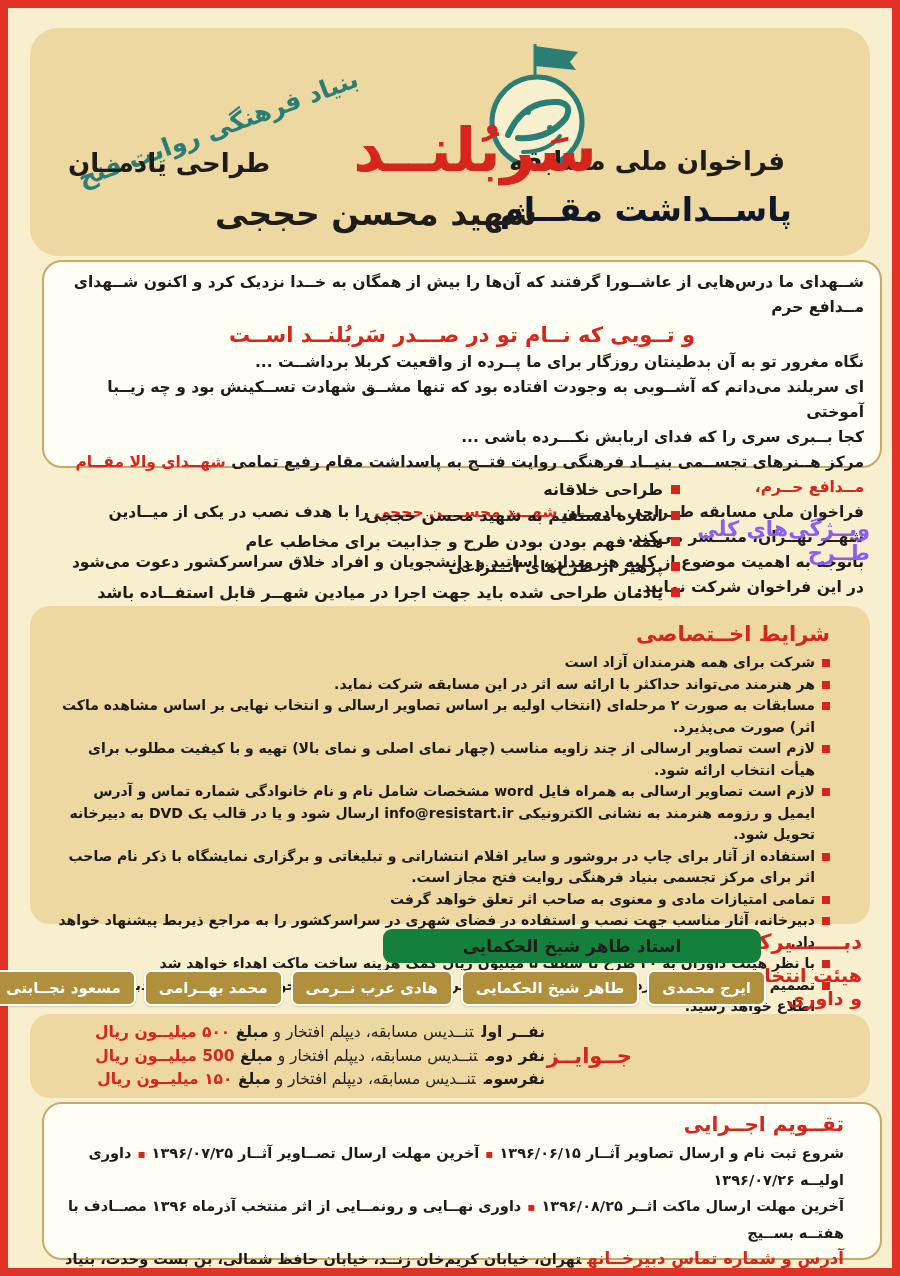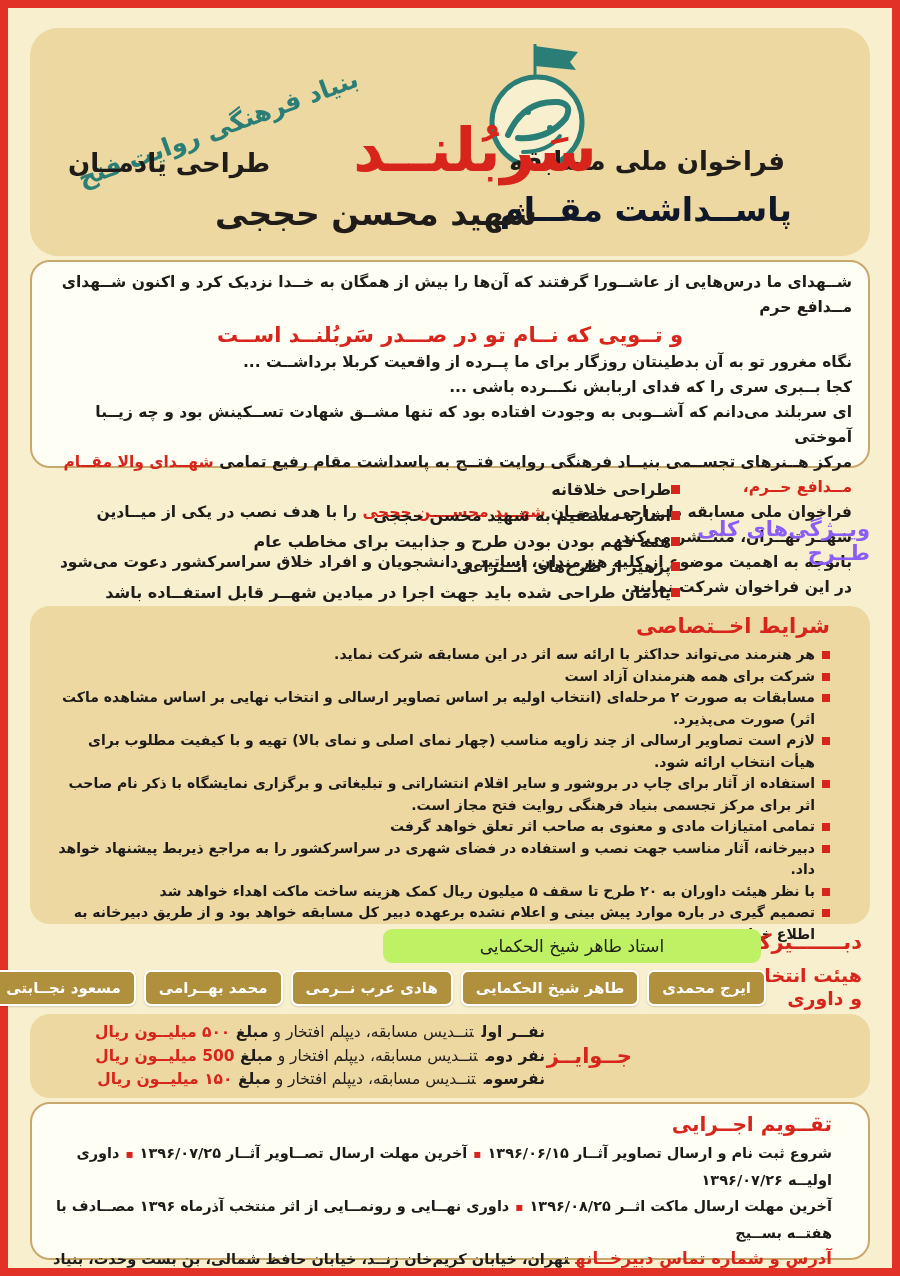--- a/index.html
+++ b/index.html
@@ -22,40 +22,40 @@
     color:#2a7e76;font-weight:bold;font-size:25px;
     transform:rotate(-20deg);letter-spacing:1px;
   }
   .emblem{left:448px;top:12px;width:118px;height:132px;}
   .t-right1{right:85px;top:118px;font-size:26px;font-weight:bold;color:#1f1c1a;}
   .t-right2{right:78px;top:162px;font-size:33px;font-weight:bold;color:#0f172a;}
   .t-main{left:278px;top:88px;width:334px;text-align:center;color:#d8251c;font-size:60px;font-weight:bold;line-height:1.15;}
   .t-left1{left:38px;top:120px;font-size:26px;font-weight:bold;color:#1f1c1a;}
   .t-left2{left:185px;top:166px;font-size:33px;font-weight:bold;color:#1f1c1a;}
   
-  .whitebox{background:#fffef4;border:2px solid #c9a86e;border-radius:20px;}
+  .whitebox{background:#fffef4;border:2px solid #c9a86e;border-radius:20px;margin-left:12px;}
   .tanbox{background:#ecd8a0;border-radius:20px;}
   .intro{left:22px;top:252px;width:840px;height:208px;padding:8px 16px;box-sizing:border-box;direction:rtl;text-align:right;color:#1f1c1a;}
   .intro div{line-height:25px;font-size:15.5px;font-weight:bold;}
   .intro .lead-red{color:#d8251c;font-size:21px;line-height:30px;text-align:center;}
   .red-inline{color:#d8251c;}
   
   .features{left:22px;top:470px;width:840px;height:126px;display:flex;direction:rtl;}
   .features-label{width:190px;display:flex;align-items:center;justify-content:center;color:#8b5cf6;font-size:21px;font-weight:bold;}
   .features-list{flex:1;display:flex;flex-direction:column;justify-content:space-between;padding:2px 0;}
-  .feat-item{display:flex;direction:rtl;align-items:center;font-size:16px;font-weight:bold;color:#1f1c1a;}
+  .feat-item{display:flex;direction:rtl;align-items:center;gap:8px;font-size:16px;font-weight:bold;color:#1f1c1a;}
   .sq{width:9px;height:9px;background:#d8251c;flex:0 0 auto;}
   
-  .conditions{left:22px;top:598px;width:840px;height:318px;padding:8px 40px 8px 26px;box-sizing:border-box;direction:rtl;}
+  .conditions{left:22px;top:598px;width:840px;height:318px;padding:16px 40px 8px 26px;box-sizing:border-box;direction:rtl;}
   .cond-title{color:#d8251c;font-size:21px;font-weight:bold;text-align:right;margin-bottom:6px;}
   .cond-item{display:flex;direction:rtl;gap:7px;font-size:14px;font-weight:bold;color:#1d1b19;line-height:21.5px;text-align:right;}
   .cond-item .sq{width:8px;height:8px;margin-top:7px;}
   
   .sec-label{right:30px;top:922px;color:#d8251c;font-size:21px;font-weight:bold;direction:rtl;}
-  .sec-pill{left:375px;top:921px;width:378px;height:34px;background:#bef264;border-radius:9px;display:flex;align-items:center;justify-content:center;font-size:17px;font-weight:normal;color:#1f1c1a;}
+  .sec-pill{left:375px;top:921px;width:378px;height:34px;background:#15803d;border-radius:9px;display:flex;align-items:center;justify-content:center;font-size:17px;font-weight:bold;color:#1f1c1a;}
   .jury-label{right:30px;top:956px;color:#d8251c;font-size:19px;font-weight:bold;text-align:right;line-height:23px;direction:rtl;}
   .jury-row{left:30px;top:962px;width:728px;display:flex;direction:rtl;gap:8px;justify-content:flex-start;}
   .badge{background:#b0903c;border:2px solid #ffffff;border-radius:7px;color:#fff;font-size:15px;font-weight:bold;padding:7px 13px;white-space:nowrap;box-shadow:0 1px 2px rgba(0,0,0,.15);}
   
   .prizes{left:22px;top:1006px;width:840px;height:84px;}
   .prize-label{right:238px;top:50%;transform:translateY(-50%);color:#d8251c;font-size:21px;font-weight:bold;}
   .prize-rows{right:325px;top:7px;direction:rtl;text-align:right;}
   .prize-row{font-size:15.5px;line-height:23.5px;color:#1f1c1a;white-space:nowrap;}
   .prize-row .rank{font-weight:bold;margin-left:8px;}
   .prize-row .amt-word{font-weight:bold;}
@@ -89,22 +89,22 @@
     <div class="abs t-right2">پاســداشت مقــام</div>
     <div class="abs t-main">سَربُلنــد</div>
     <div class="abs t-left1">طراحی یادمــان</div>
     <div class="abs t-left2">شهید محسن حججی</div>
   </div>
 
   <div class="abs whitebox intro">
     <div>شــهدای ما درس‌هایی از عاشــورا گرفتند که آن‌ها را بیش از همگان به خــدا نزدیک کرد و اکنون شــهدای مــدافع حرم</div>
     <div class="lead-red">و تــویی که نــام تو در صـــدر سَربُلنــد اســت</div>
     <div>نگاه مغرور تو به آن بدطینتان روزگار برای ما پــرده از واقعیت کربلا برداشــت ...</div>
+    <div>ای سربلند می‌دانم که آشــوبی به وجودت افتاده بود که تنها مشــق شهادت تســکینش بود و چه زیــبا آموختی</div>
     <div>کجا بــبری سری را که فدای اربابش نکـــرده باشی ...</div>
-    <div>ای سربلند می‌دانم که آشــوبی به وجودت افتاده بود که تنها مشــق شهادت تســکینش بود و چه زیــبا آموختی</div>
     <div><span>مرکز هــنرهای تجســمی بنیــاد فرهنگی روایت فتــح به پاسداشت مقام رفیع تمامی </span><span class="red-inline">شهــدای والا مقــام مــدافع حــرم،</span></div>
     <div><span>فراخوان ملی مسابقه طــراحی یادمــان </span><span class="red-inline">شهــید محســــن حججی</span><span> را با هدف نصب در یکی از میــادین شهــر تهــران، منتــشر می‌کند.</span></div>
     <div>باتوجه به اهمیت موضوع از کلیه هنرمندان، اساتید و دانشجویان و افراد خلاق سراسرکشور دعوت می‌شود در این فراخوان شرکت نمایند.</div>
   </div>
 
   <div class="abs features">
     <div class="features-label">ویــژگی‌های کلی طــرح</div>
     <div class="features-list">
       <div class="feat-item">
           <span class="sq"></span>
@@ -126,33 +126,37 @@
           <span class="sq"></span>
           <span>یادمان طراحی شده باید جهت اجرا در میادین شهــر قابل استفــاده باشد</span>
         </div>
     </div>
   </div>
 
   <div class="abs tanbox conditions">
     <div class="cond-title">شرایط اخــتصاصی</div>
     <div class="cond-item">
         <span class="sq"></span>
+        <span>شرکت برای همه هنرمندان آزاد است</span>
+      </div>
+    <div class="cond-item">
+        <span class="sq"></span>
         <span>هر هنرمند می‌تواند حداکثر با ارائه سه اثر در این مسابقه شرکت نماید.</span>
       </div>
     <div class="cond-item">
         <span class="sq"></span>
-        <span>شرکت برای همه هنرمندان آزاد است</span>
-      </div>
-    <div class="cond-item">
-        <span class="sq"></span>
         <span>مسابقات به صورت ۲ مرحله‌ای (انتخاب اولیه بر اساس تصاویر ارسالی و انتخاب نهایی بر اساس مشاهده ماکت اثر) صورت می‌پذیرد.</span>
       </div>
     <div class="cond-item">
         <span class="sq"></span>
         <span>لازم است تصاویر ارسالی از چند زاویه مناسب (چهار نمای اصلی و نمای بالا) تهیه و با کیفیت مطلوب برای هیأت انتخاب ارائه شود.</span>
+      </div>
+    <div class="cond-item">
+        <span class="sq"></span>
+        <span>لازم است تصاویر ارسالی به همراه فایل word مشخصات شامل نام و نام خانوادگی شماره تماس و آدرس ایمیل و رزومه هنرمند به نشانی الکترونیکی info@resistart.ir ارسال شود و یا در قالب یک DVD به دبیرخانه تحویل شود.</span>
       </div>
     <div class="cond-item">
         <span class="sq"></span>
         <span>استفاده از آثار برای چاپ در بروشور و سایر اقلام انتشاراتی و تبلیغاتی و برگزاری نمایشگاه با ذکر نام صاحب اثر برای مرکز تجسمی بنیاد فرهنگی روایت فتح مجاز است.</span>
       </div>
     <div class="cond-item">
         <span class="sq"></span>
         <span>تمامی امتیازات مادی و معنوی به صاحب اثر تعلق خواهد گرفت</span>
       </div>
     <div class="cond-item">

